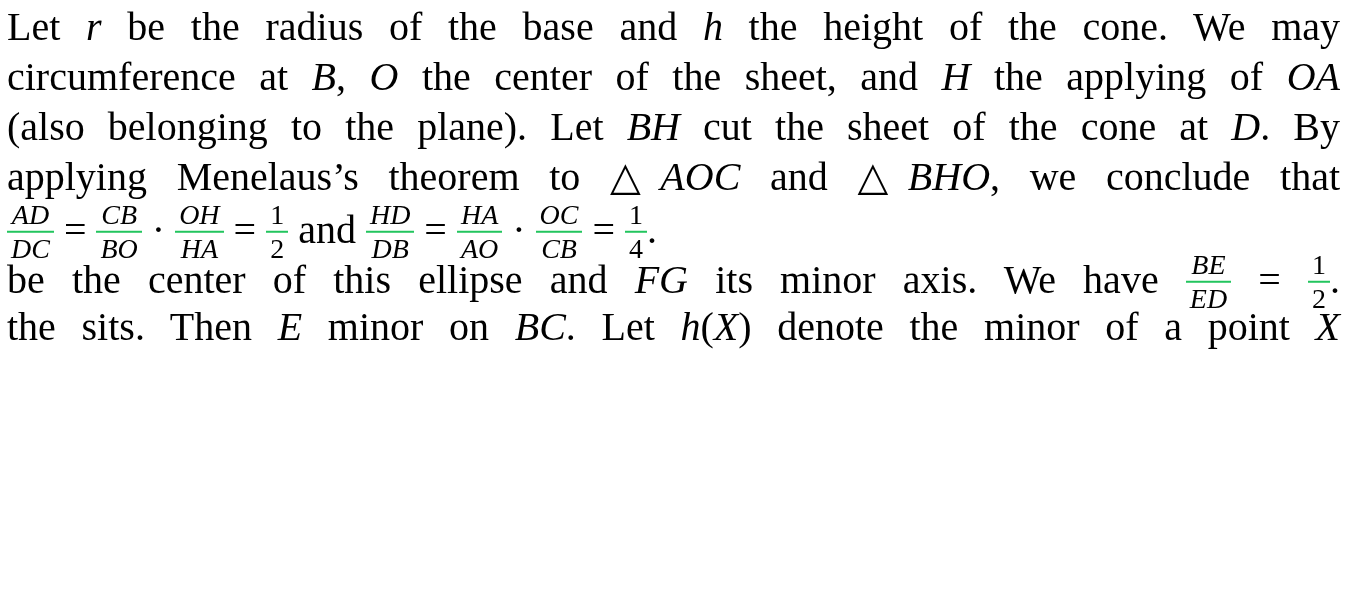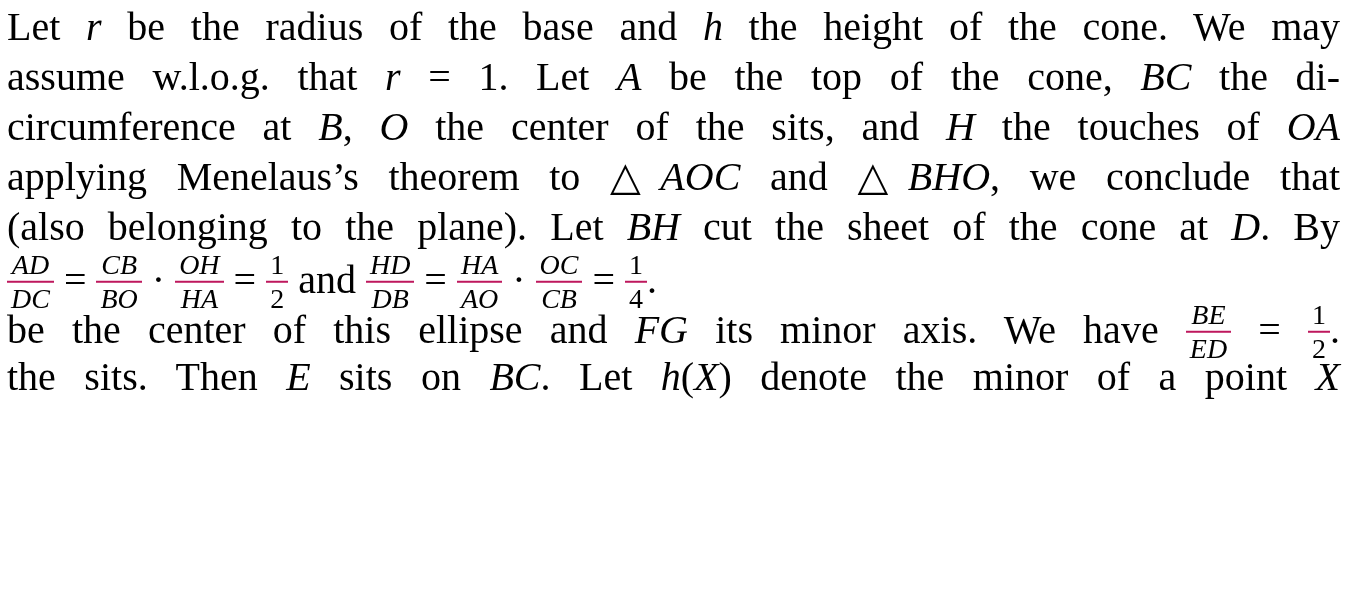--- a/index.html
+++ b/index.html
@@ -39,35 +39,34 @@
     vertical-align: middle;
     text-align: center;
     text-align-last: center;
     font-size: 0.70em;
     line-height: 1.0;
     transform: translateY(-0.08em);
   }
   .frac.it { font-style: italic; }
   .frac .num {
     display: block;
-    border-bottom: 2px solid #be185d;
+    border-bottom: 2px solid #22c55e;
     padding: 1px 4px 2px;
   }
   .frac .den {
     display: block;
     padding: 2px 4px 0;
   }
 </style>
 </head>
 <body style="background: rgb(255, 255, 255);">
 
 <div class="page">
   <div class="para" id="paragraph" style="color: rgb(0, 0, 0);">
       <div class="line"><span>Let </span><span class="m">r</span><span> be the radius of the base and </span><span class="m">h</span><span> the height of the cone. We may</span></div>
-      <div class="line"><span>assume w.l.o.g. that </span><span class="m">r</span><span> = 1. Let </span><span class="m">A</span><span> be the top of the cone, </span><span class="m">BC</span><span> the di-</span></div>
-      <div class="line"><span>circumference at </span><span class="m">B</span><span>, </span><span class="m">O</span><span> the center of the sits, and </span><span class="m">H</span><span> the touches of </span><span class="m">OA</span></div>
+      <div class="line"><span>circumference at </span><span class="m">B</span><span>, </span><span class="m">O</span><span> the center of the sheet, and </span><span class="m">H</span><span> the applying of </span><span class="m">OA</span></div>
+      <div class="line"><span>(also belonging to the plane). Let </span><span class="m">BH</span><span> cut the sheet of the cone at </span><span class="m">D</span><span>. By</span></div>
       <div class="line"><span>applying Menelaus’s theorem to </span><span>△</span><span class="m">AOC</span><span> and </span><span>△</span><span class="m">BHO</span><span>, we conclude that</span></div>
-      <div class="line"><span>(also belonging to the plane). Let </span><span class="m">BH</span><span> cut the sheet of the cone at </span><span class="m">D</span><span>. By</span></div>
       <div class="line left"><span class="frac it"><span class="num">AD</span><span class="den">DC</span></span><span> = </span><span class="frac it"><span class="num">CB</span><span class="den">BO</span></span><span> · </span><span class="frac it"><span class="num">OH</span><span class="den">HA</span></span><span> = </span><span class="frac"><span class="num">1</span><span class="den">2</span></span><span> and </span><span class="frac it"><span class="num">HD</span><span class="den">DB</span></span><span> = </span><span class="frac it"><span class="num">HA</span><span class="den">AO</span></span><span> · </span><span class="frac it"><span class="num">OC</span><span class="den">CB</span></span><span> = </span><span class="frac"><span class="num">1</span><span class="den">4</span></span><span>.</span></div>
       <div class="line"><span>be the center of this ellipse and </span><span class="m">FG</span><span> its minor axis. We have </span><span class="frac it"><span class="num">BE</span><span class="den">ED</span></span><span> = </span><span class="frac"><span class="num">1</span><span class="den">2</span></span><span>.</span></div>
-      <div class="line"><span>the sits. Then </span><span class="m">E</span><span> sits on </span><span class="m">BC</span><span>. Let </span><span class="m">h</span><span>(</span><span class="m">X</span><span>) denote the minor of a point </span><span class="m">X</span></div>
+      <div class="line"><span>the sits. Then </span><span class="m">E</span><span> minor on </span><span class="m">BC</span><span>. Let </span><span class="m">h</span><span>(</span><span class="m">X</span><span>) denote the minor of a point </span><span class="m">X</span></div>
     </div>
 </div>
 
 </body></html>

